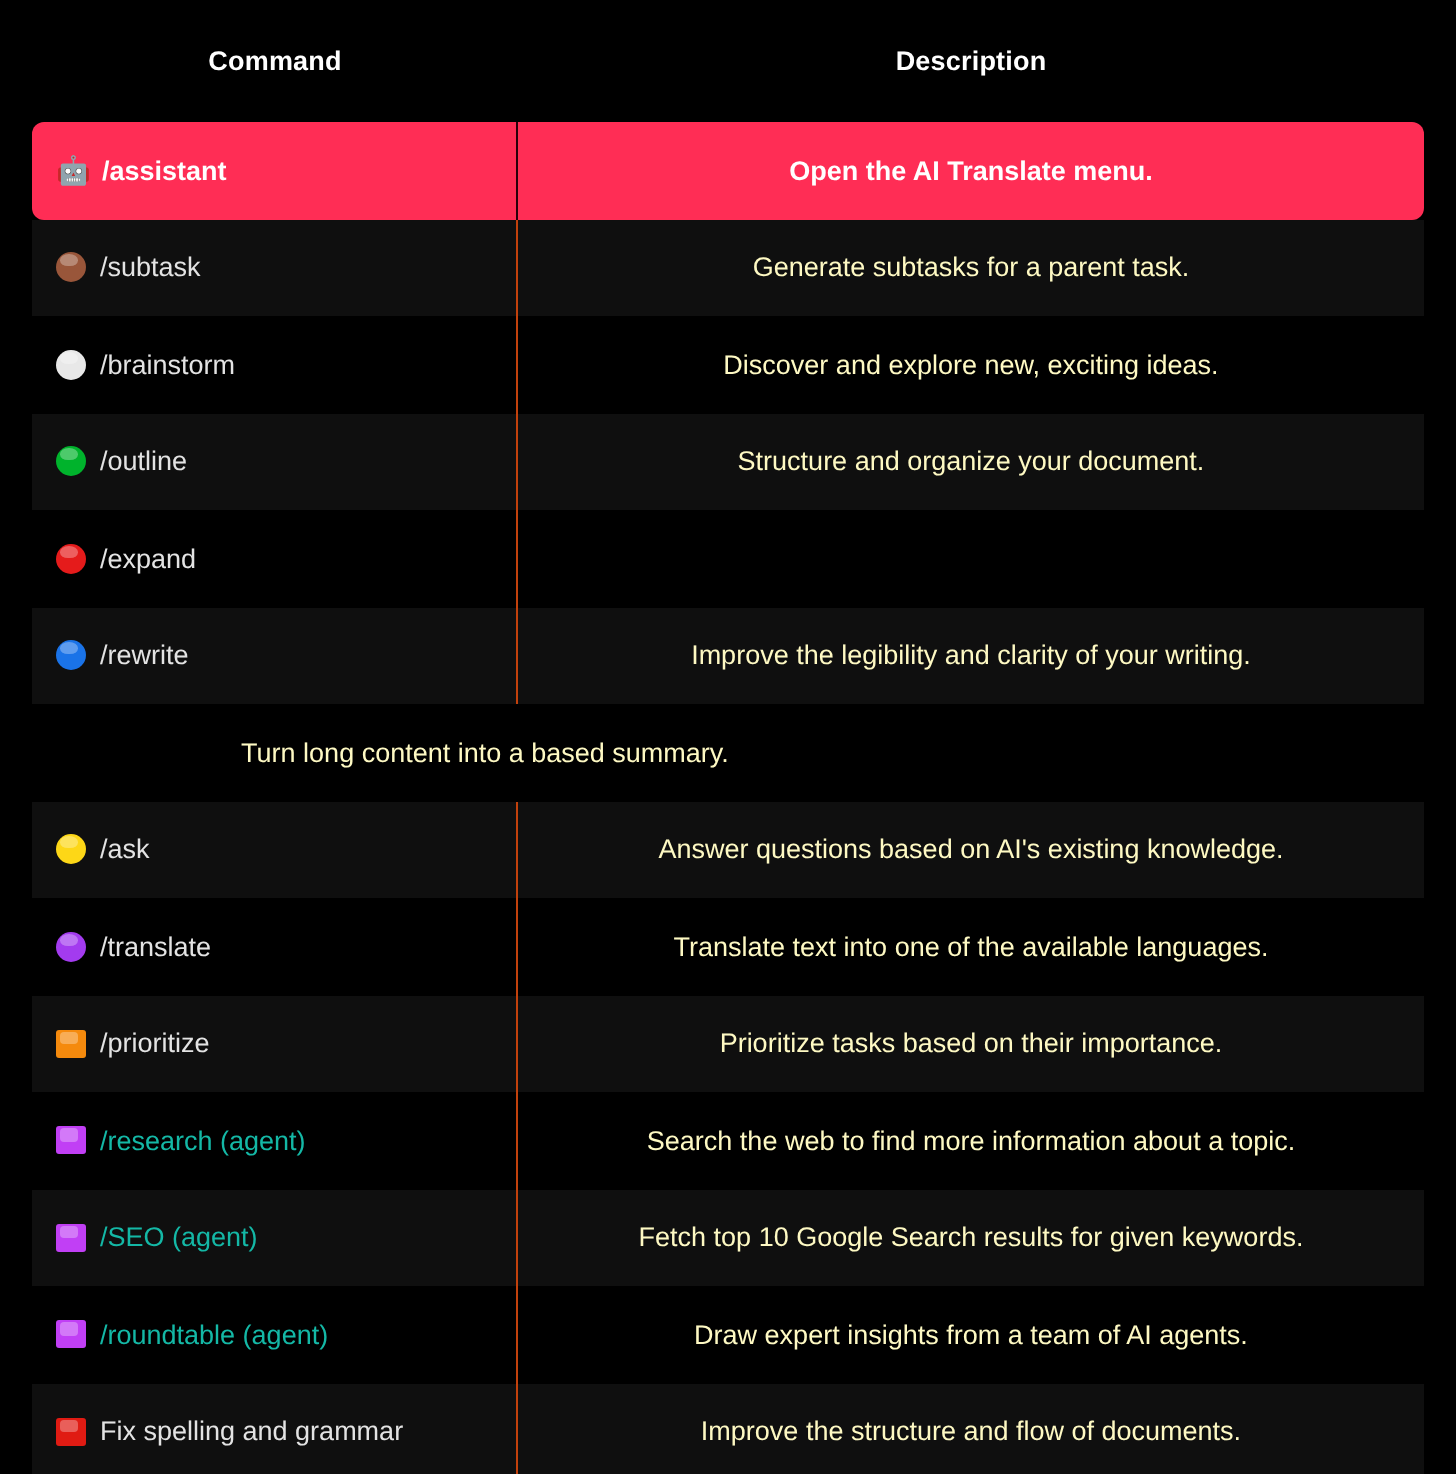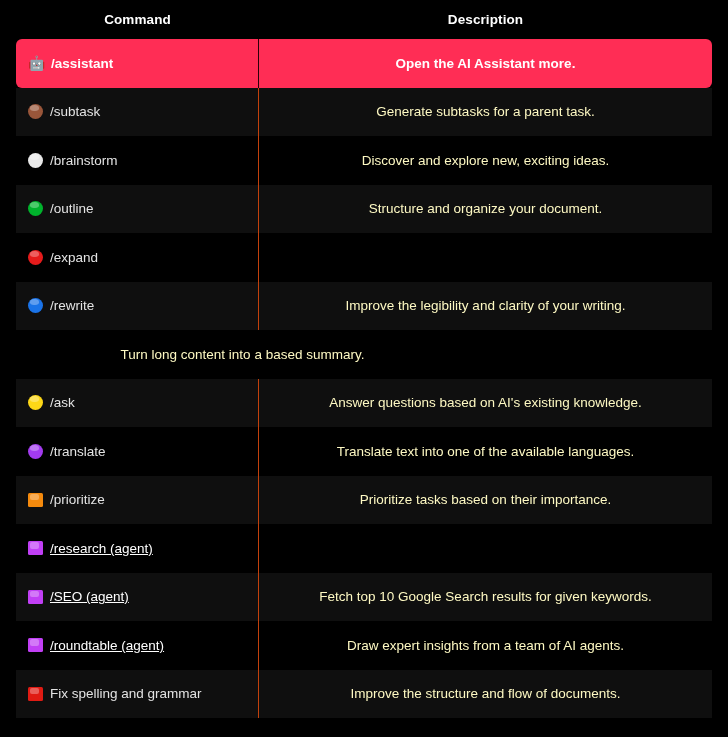--- a/index.html
+++ b/index.html
@@ -22,21 +22,21 @@
     position: relative;
     width: 728px;
     height: 737px;
     background: #000000;
     padding: 0 16px;
   }
 
   
   .thead {
     display: flex;
-    height: 39px;
+    height: 61px;
     align-items: center;
   }
   .th {
     font-size: 13.5px;
     font-weight: bold;
     color: #ffffff;
     text-align: center;
     letter-spacing: .1px;
   }
   .th-command { width: 243px; }
@@ -120,21 +120,21 @@
     font-size: 14px;
     line-height: 15px;
     text-align: center;
   }
 
   .cmd-label {
     font-size: 13.5px;
     color: #e3e3e3;
     white-space: nowrap;
   }
-  .cmd-label.agent { color: #ffffff; text-decoration: underline; }
+  .cmd-label.agent { color: #14b8a6; }
 
   .desc-text {
     font-size: 13.5px;
     color: #fef9c3;
     text-align: center;
     white-space: nowrap;
   }
 </style>
 </head>
 <body>
@@ -146,21 +146,21 @@
     <div class="th th-desc">Description</div>
   </div>
 
   <div class="tbody" id="tbody">
       <div class="row highlight">
         <div class="cell-command">
           <span class="emoji robot">🤖</span>
           <span class="cmd-label">/assistant</span>
         </div>
         <div class="cell-desc">
-          <span class="desc-text">Open the AI Assistant more.</span>
+          <span class="desc-text">Open the AI Translate menu.</span>
         </div>
       </div>
       <div class="row alt">
         <div class="cell-command">
           <span class="emoji circle" style="background: rgb(153, 86, 58);"></span>
           <span class="cmd-label">/subtask</span>
         </div>
         <div class="cell-desc">
           <span class="desc-text">Generate subtasks for a parent task.</span>
         </div>
@@ -228,20 +228,23 @@
         </div>
         <div class="cell-desc">
           <span class="desc-text">Prioritize tasks based on their importance.</span>
         </div>
       </div>
       <div class="row">
         <div class="cell-command">
           <span class="emoji square" style="background: rgb(193, 63, 245);"></span>
           <span class="cmd-label agent">/research (agent)</span>
         </div>
+        <div class="cell-desc">
+          <span class="desc-text">Search the web to find more information about a topic.</span>
+        </div>
       </div>
       <div class="row alt">
         <div class="cell-command">
           <span class="emoji square" style="background: rgb(193, 63, 245);"></span>
           <span class="cmd-label agent">/SEO (agent)</span>
         </div>
         <div class="cell-desc">
           <span class="desc-text">Fetch top 10 Google Search results for given keywords.</span>
         </div>
       </div>

